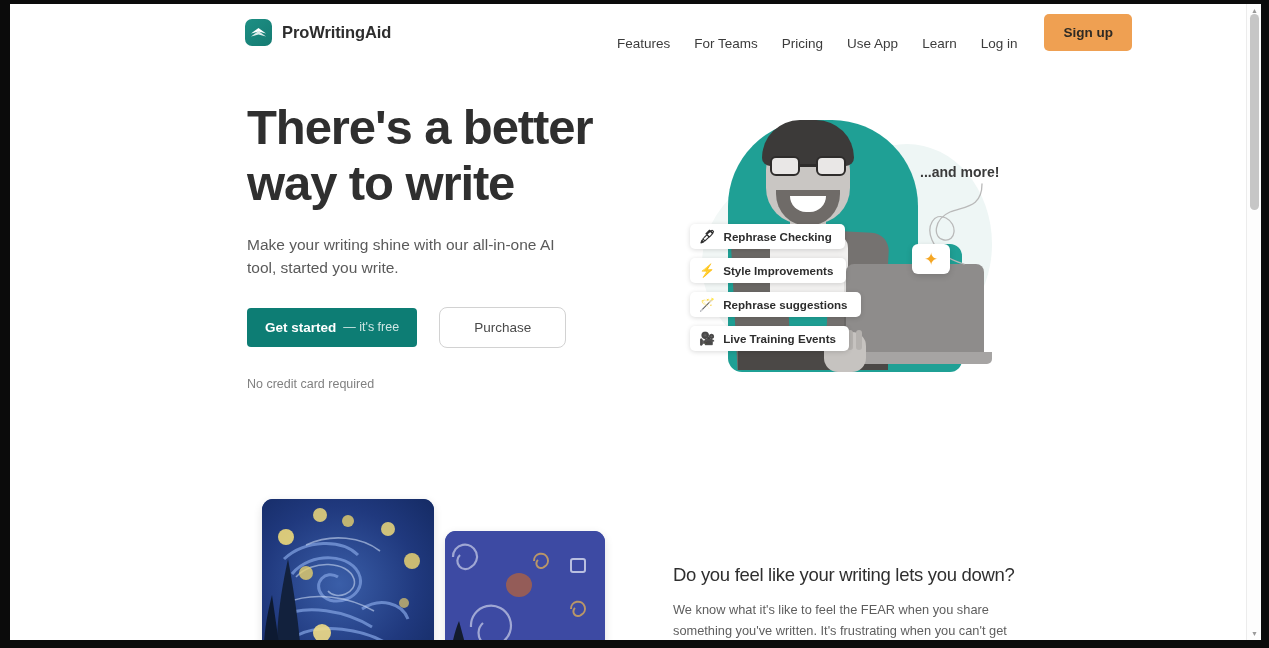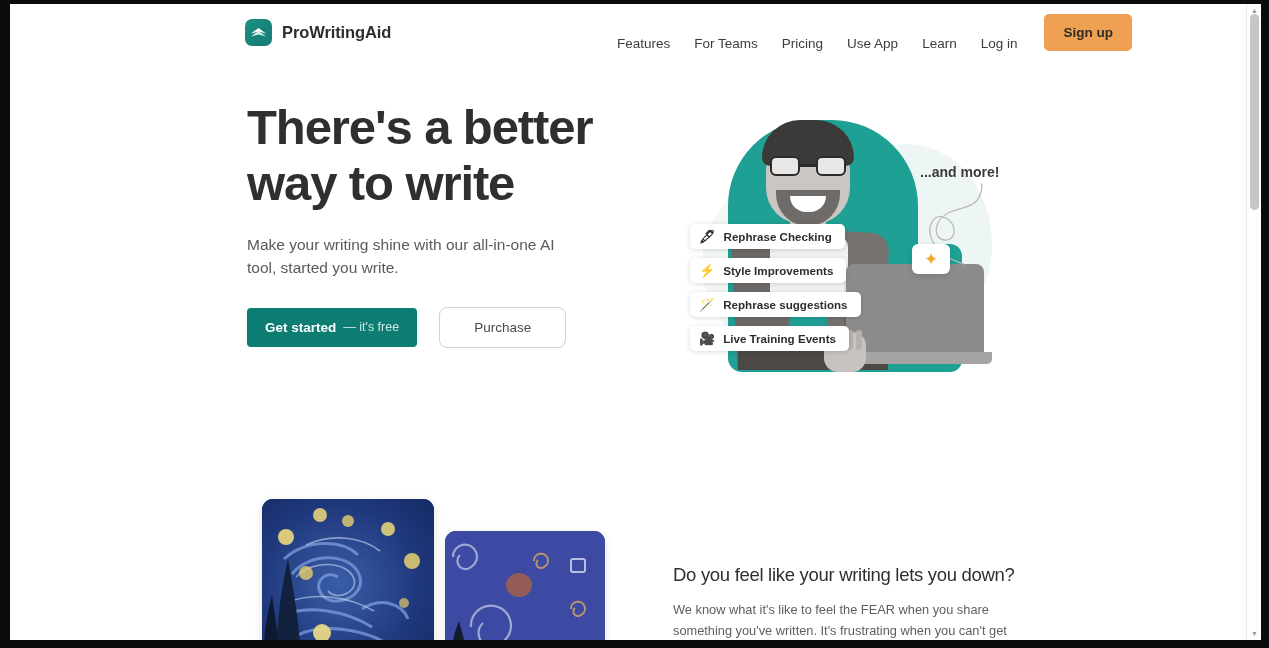--- a/index.html
+++ b/index.html
@@ -268,20 +268,21 @@
           <p class="hero-sub">Make your writing shine with our all-in-one AI tool, started you write.</p>
 
           <div class="hero-actions">
             <button class="btn-primary">
               <span class="lbl">Get started</span>
               <span class="free">— it's free</span>
             </button>
             <button class="btn-secondary">Purchase</button>
           </div>
 
+          <p class="hero-note">No credit card required</p>
         </div>
 
         <div class="hero-art">
           <div class="art-blob"></div>
           <div class="art-blob2"></div>
           <div class="teal-silhouette"></div>
           <div class="teal-arm"></div>
 
           <div class="person">
             <div class="p-jacket-l"></div>

